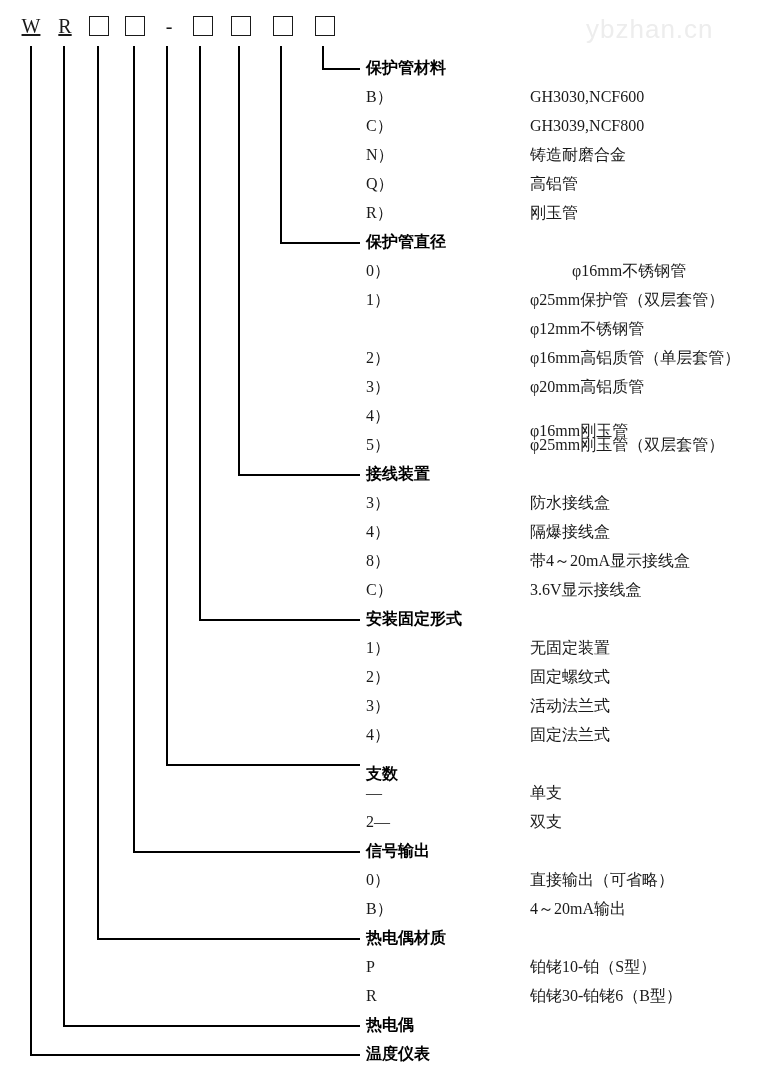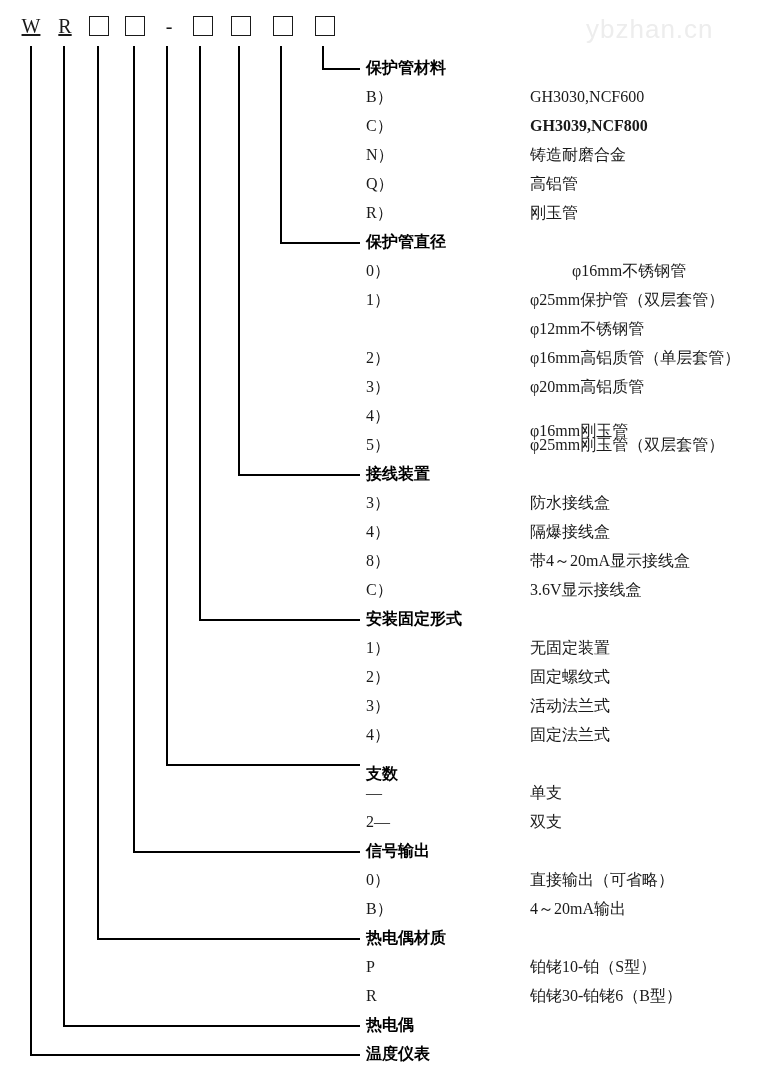--- a/index.html
+++ b/index.html
@@ -81,21 +81,21 @@
     <div class="code-cell box" style="left: 312px;">
       <span class="sq"></span>
     </div>
   </div>
 
 <div id="diagram">
     <div class="branch-title" style="top: 59px;">保护管材料</div>
     <div class="opt-code" style="top: 88px;">B）</div>
     <div class="opt-desc" style="top: 88px;">GH3030,NCF600</div>
     <div class="opt-code" style="top: 117px;">C）</div>
-    <div class="opt-desc" style="top: 117px; font-weight: bold;">GH3039,NCF800</div>
+    <div class="opt-desc" style="top: 117px;">GH3039,NCF800</div>
     <div class="opt-code" style="top: 146px;">N）</div>
     <div class="opt-desc" style="top: 146px;">铸造耐磨合金</div>
     <div class="opt-code" style="top: 175px;">Q）</div>
     <div class="opt-desc" style="top: 175px; text-align: center;">高铝管</div>
     <div class="opt-code" style="top: 204px;">R）</div>
     <div class="opt-desc" style="top: 204px;">刚玉管</div>
     <div class="branch-title" style="top: 233px;">保护管直径</div>
     <div class="opt-code" style="top: 262px;">0）</div>
     <div class="opt-desc" style="top: 262px; margin-left: 42px;">φ16mm不锈钢管</div>
     <div class="opt-code" style="top: 291px;">1）</div>

